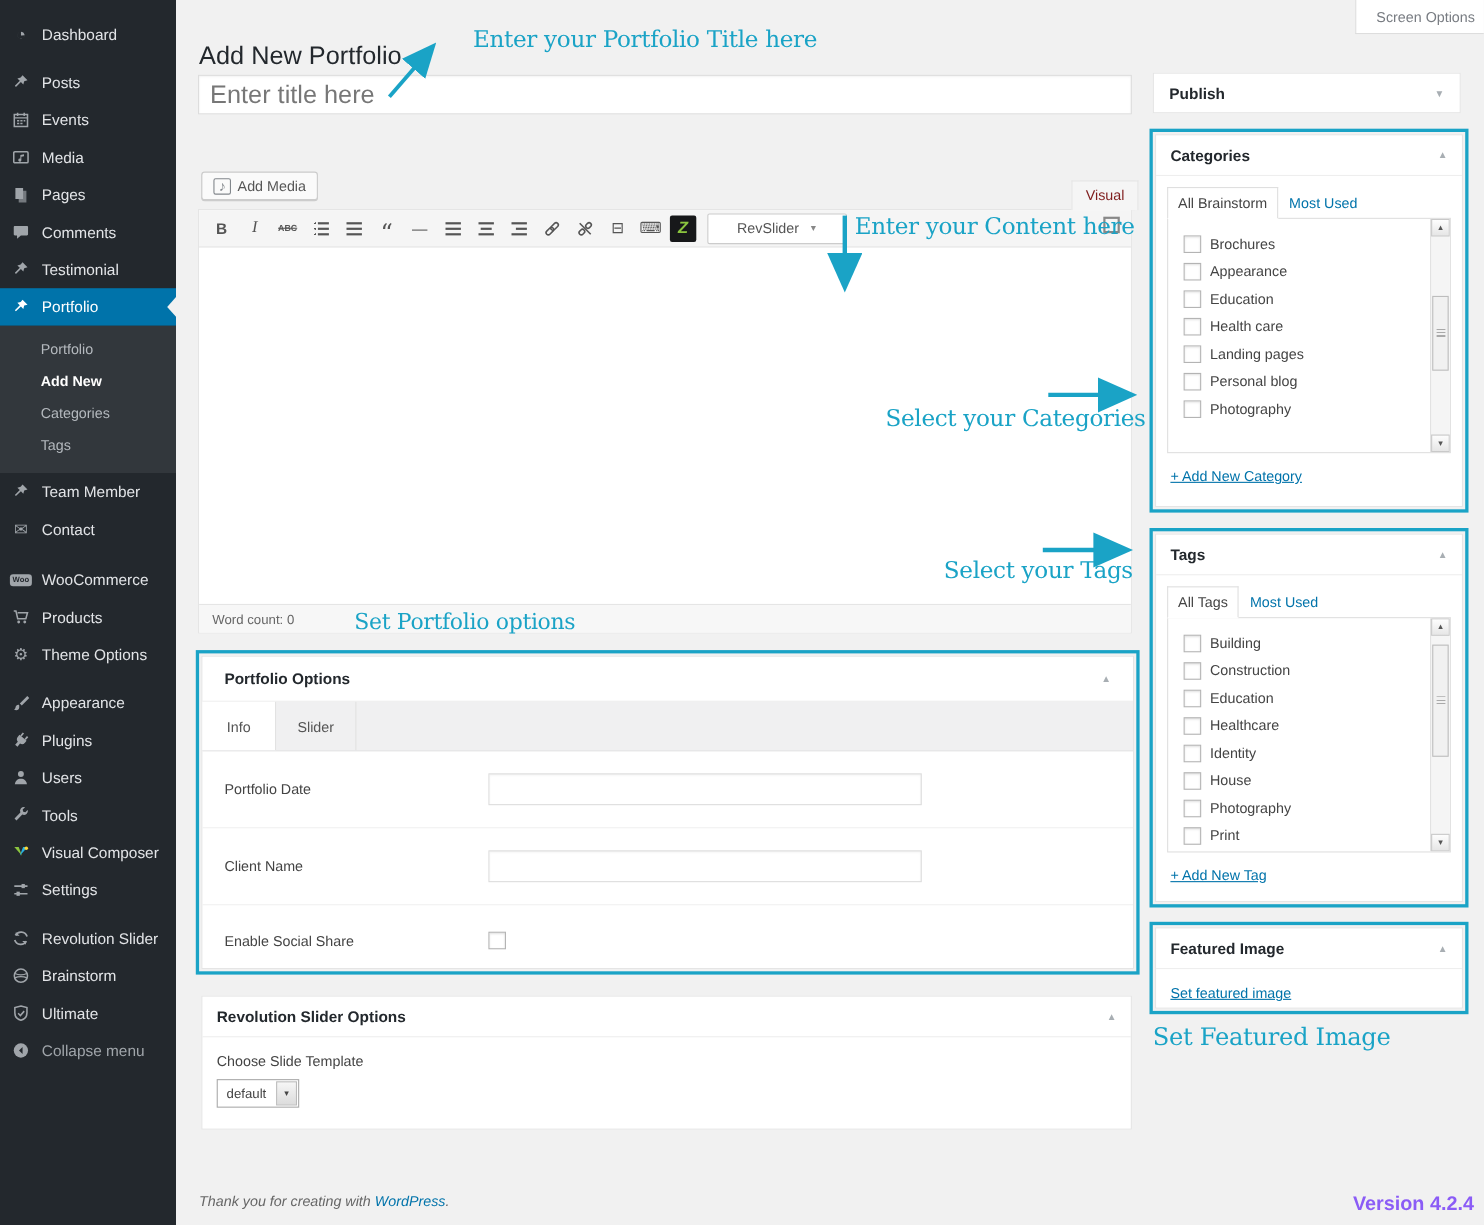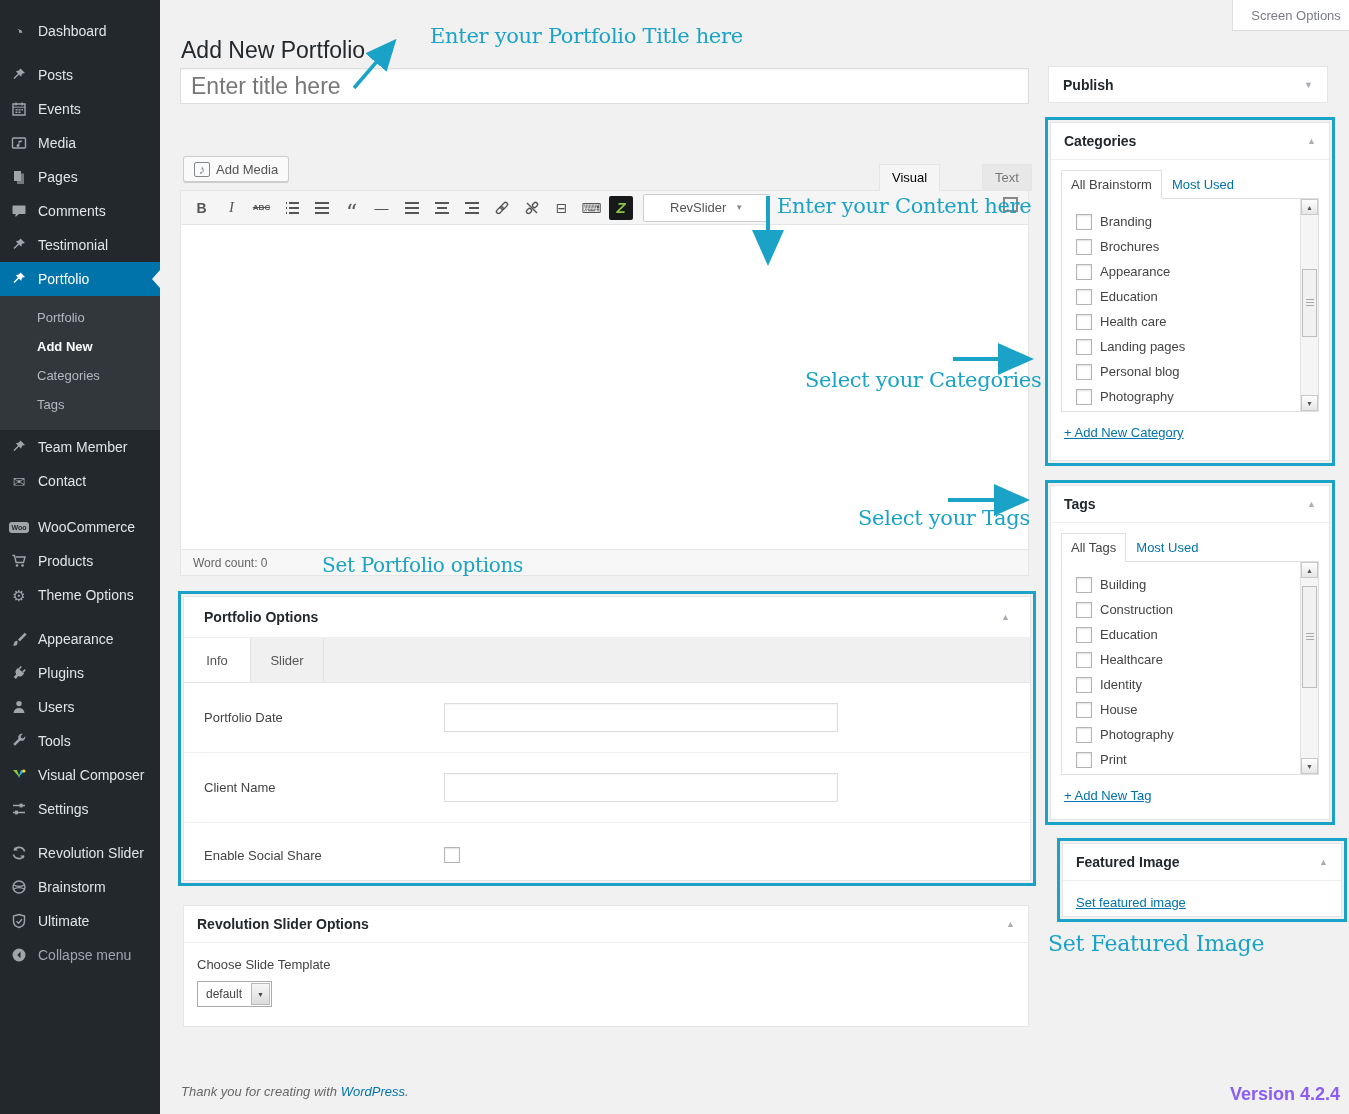--- a/index.html
+++ b/index.html
@@ -37,21 +37,21 @@
   .title-input::placeholder{color:#777;opacity:1;}
 
   
   .btn-addmedia{position:absolute;left:183px;top:156px;display:inline-flex;align-items:center;gap:6px;
        height:26px;padding:0 10px;background:#fafafa;border:1px solid #ccc;border-radius:3px;
        color:#555;font-size:13px;box-shadow:0 1px 0 #ccc;cursor:pointer;}
   .btn-addmedia .mic{color:#82878c;font-size:13px;border:1px solid #82878c;border-radius:2px;
        width:14px;height:13px;display:flex;align-items:center;justify-content:center;line-height:1;}
   .edtab{position:absolute;height:27px;box-sizing:border-box;line-height:25px;padding:0 12px;
        font-size:13px;top:164px;cursor:pointer;}
-  .edtab.visual{left:879px;background:#f5f5f5;border:1px solid #e5e5e5;border-bottom:none;color:#000000;z-index:3;}
+  .edtab.visual{left:974px;background:#f5f5f5;border:1px solid #e5e5e5;border-bottom:none;color:#7f1d1d;z-index:3;}
   .edtab.text{left:982px;background:#e8e8e8;border:1px solid #e5e5e5;color:#777;}
   .editor{position:absolute;left:180px;top:190px;width:849px;box-sizing:border-box;
        border:1px solid #e5e5e5;background:#fff;}
   .toolbar{height:33px;background:#f5f5f5;border-bottom:1px solid #e5e5e5;display:flex;
        align-items:center;gap:5px;padding:0 8px;position:relative;}
   .tbi{width:25px;height:24px;display:flex;align-items:center;justify-content:center;color:#555;
        font-size:14px;cursor:pointer;flex:none;}
   .tbi.b{font-weight:bold}.tbi.i{font-style:italic;font-family:"Liberation Serif",serif;font-size:15px}
   .tbi.abc{font-size:8px;font-weight:bold;text-decoration:line-through}
   .tbi.q{font-family:"DejaVu Serif",serif;font-size:22px;line-height:0;padding-top:10px}
@@ -480,24 +480,20 @@
         <span>Categories</span>
         <span class="tgl">▲</span>
       </div>
       <div class="cat-tabs">
         <span class="cat-tab">All Brainstorm</span>
         <span class="cat-tab-link">Most Used</span>
       </div>
       <div class="cat-list">
         <label class="crow">
             <span class="cb"></span>
-            <span>Branding</span>
-          </label>
-        <label class="crow">
-            <span class="cb"></span>
             <span>Brochures</span>
           </label>
         <label class="crow">
             <span class="cb"></span>
             <span>Appearance</span>
           </label>
         <label class="crow">
             <span class="cb"></span>
             <span>Education</span>
           </label>
@@ -573,21 +569,21 @@
         <div class="scroll">
           <span class="sarr">▲</span>
           <span class="thumb" style="top:24px;height:100px;"></span>
           <span class="sarr dn">▼</span>
         </div>
       </div>
       <span class="add-link">+ Add New Tag</span>
     </div>
   </div>
 
-  <div class="hl" style="left:1045px;top:838px;width:290px;height:84px;margin-left:12px;">
+  <div class="hl" style="left:1045px;top:838px;width:290px;height:84px;">
     <div class="inner">
       <div class="mb-head">
         <span>Featured Image</span>
         <span class="tgl">▲</span>
       </div>
       <span class="feat-link">Set featured image</span>
     </div>
   </div>
 
   <div class="ann" style="left:777px;top:194px;">Enter your Content here</div>

